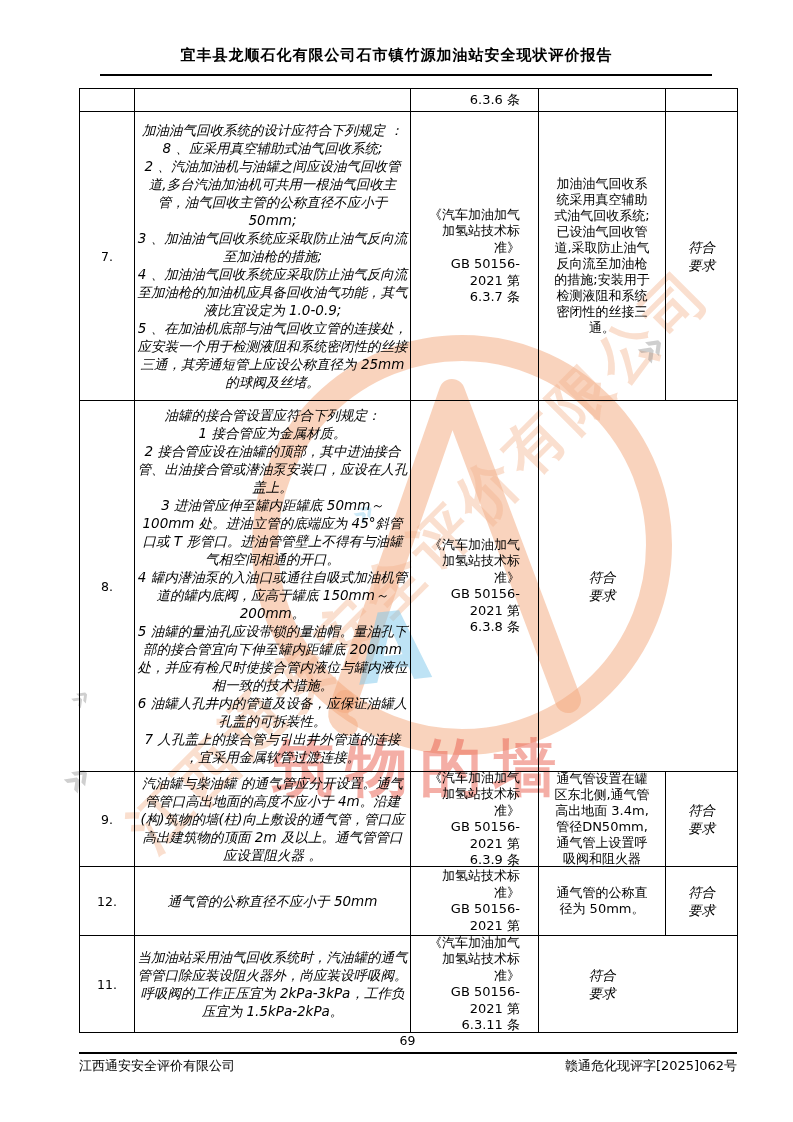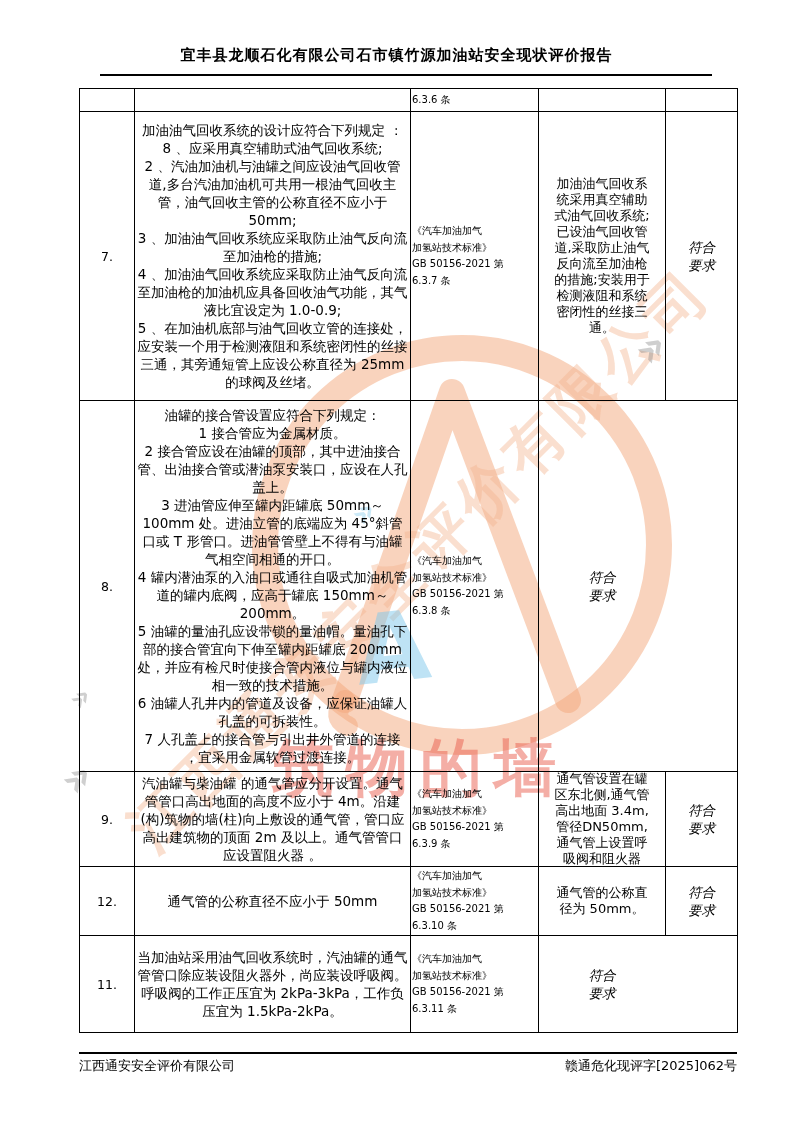--- a/index.html
+++ b/index.html
@@ -66,22 +66,22 @@
   }
   .cell + .cell{border-left:1px solid #000;}
   .r-partial{height:22px;}
   .r-7{height:288px;}
   .r-8{height:370px;}
   .r-9{height:94px;}
   .r-10{height:68px;}
   .r-11{height:96px;}
   .c-no{font-size:12.5px;text-align:center;}
   .c-req{font-size:13.5px;line-height:18px;text-align:center;padding:1px 2px;}
-  .c-req .para{width:100%;}
-  .c-std{font-size:10px;line-height:16.5px;text-align:left;white-space:pre-line;padding:0 1px;}
+  .c-req .para{width:100%;font-style:italic;}
+  .c-std{font-size:13px;line-height:16.5px;text-align:right;white-space:pre-line;padding:0 18px;}
   .c-act{font-size:13px;line-height:16px;text-align:center;padding:0 14px;}
   .c-con{font-size:13.5px;line-height:18px;text-align:center;font-style:italic;}
   .c-con .con-text{width:2.2em;margin:0 auto;}
   
   .page-number{position:absolute;top:1033px;left:79px;width:657px;text-align:center;font-size:12.5px;}
   .footer-rule{position:absolute;top:1052px;left:79px;width:658px;height:1.5px;background:#000;}
   .footer-row{
     position:absolute;top:1057px;left:79px;width:658px;
     display:flex;justify-content:space-between;font-size:13px;
   }
@@ -201,20 +201,21 @@
 加氢站技术标准》
 GB 50156-2021 第
 6.3.11 条</div>
         <div class="cell c-con">
             <div class="con-text">符合要求</div>
           </div>
       </div>
 
     </div>
 
+    <div class="page-number">69</div>
     <div class="footer-rule"></div>
     <div class="footer-row">
       <span>江西通安安全评价有限公司</span>
       <span>赣通危化现评字[2025]062号</span>
     </div>
 
   </div>
 </div>
 
 </body></html>

